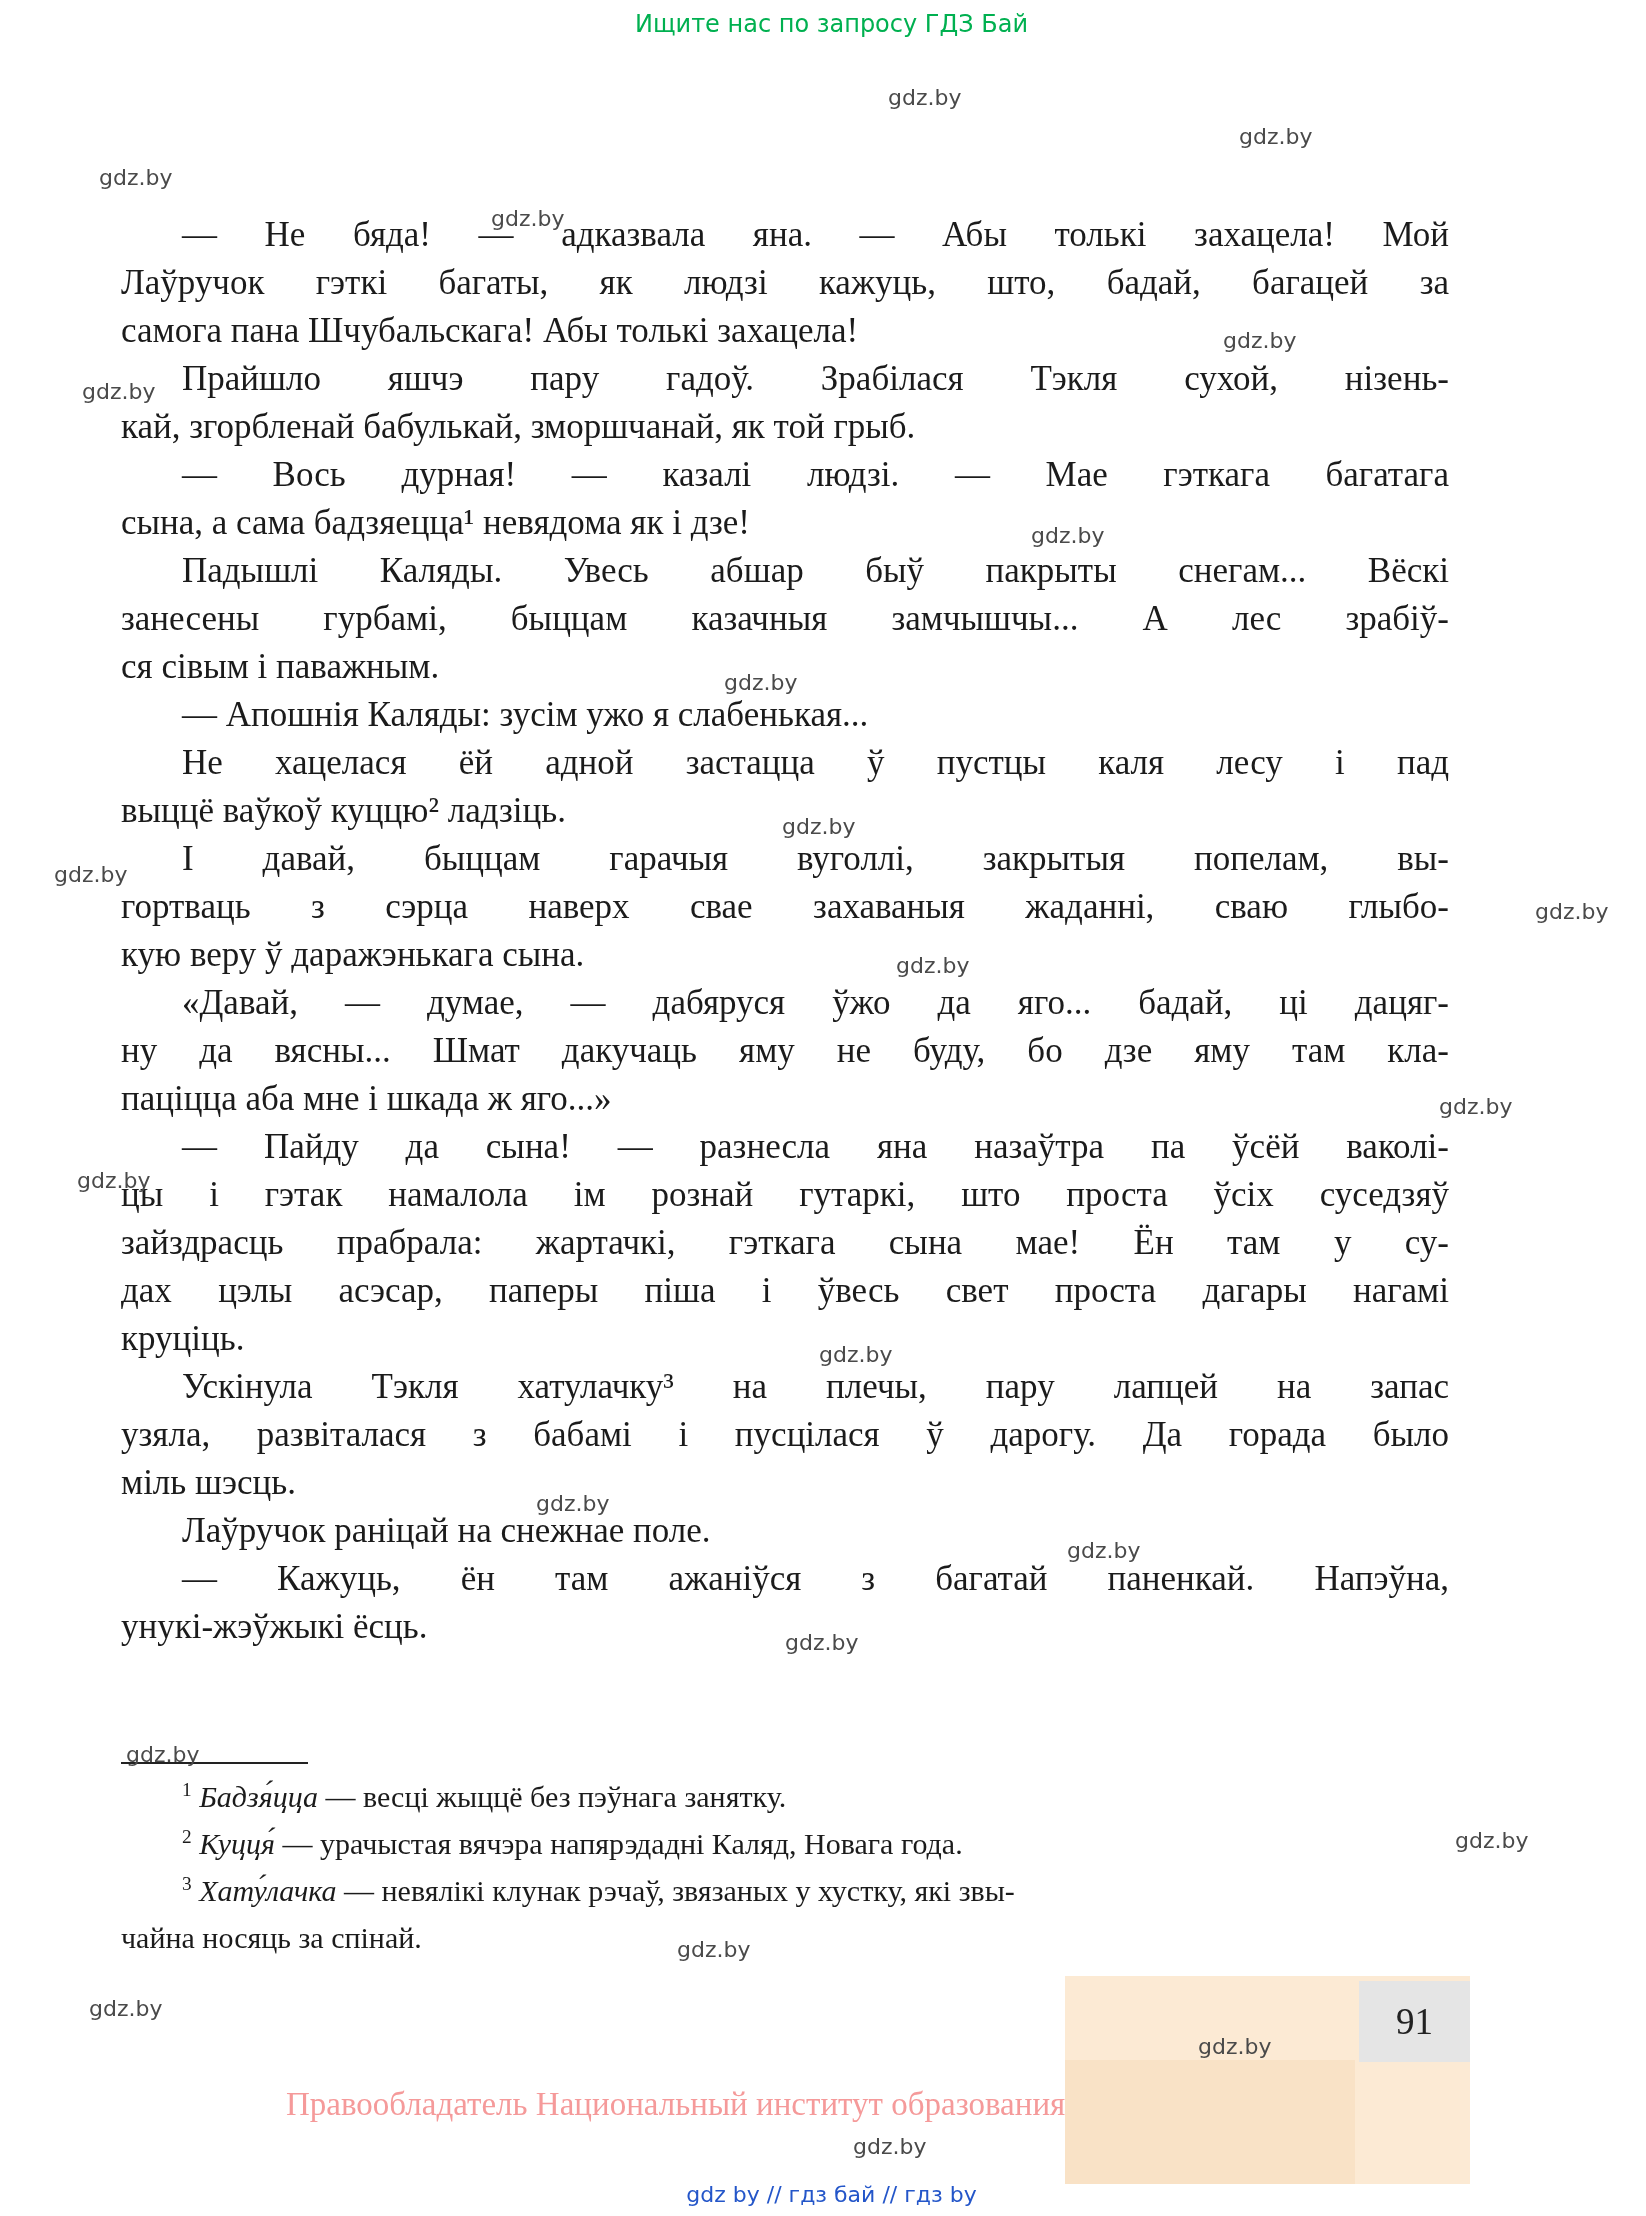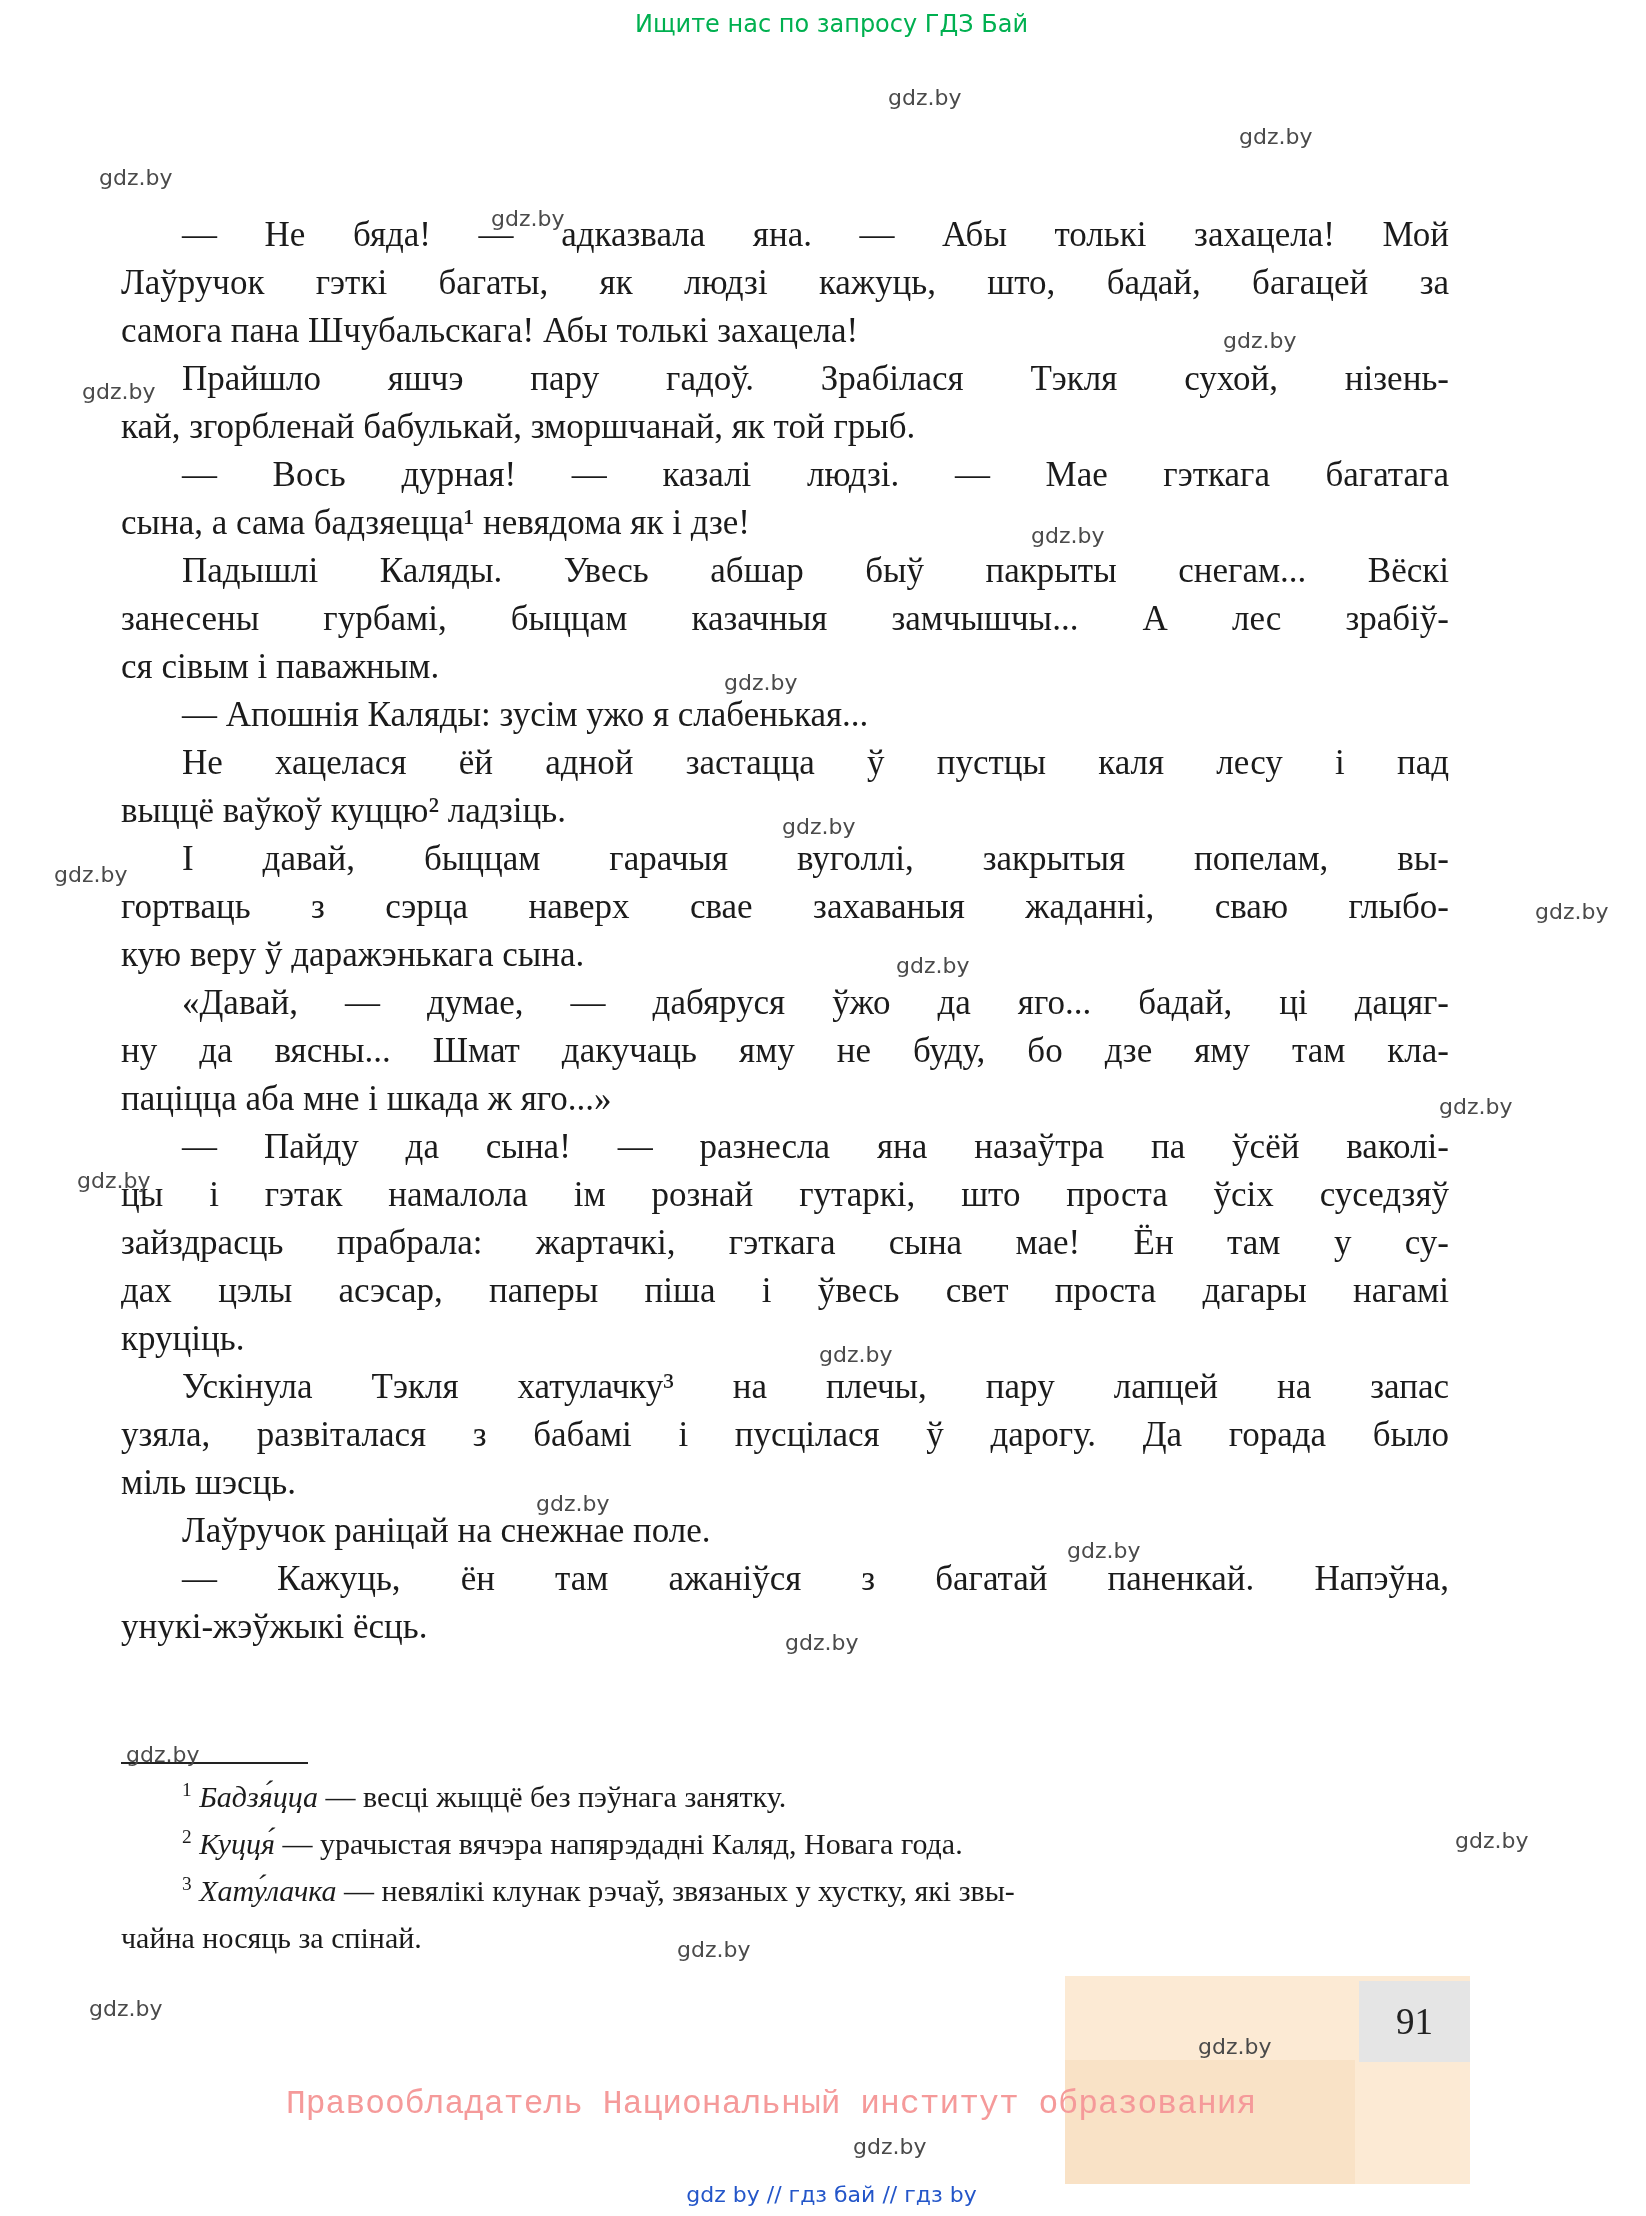--- a/index.html
+++ b/index.html
@@ -44,21 +44,21 @@
     position:absolute; left:1065px; top:2060px; width:290px; height:124px;
     background:#f9e2c6;
   }
   .pagenum-box {
     position:absolute; left:1359px; top:1981px; width:111px; height:81px;
     background:#e5e5e5; display:flex; align-items:center; justify-content:center;
     font-size:37px; color:#222222;
   }
   .copyright {
     position:absolute; left:286px; top:2086px; width:1169px;
-    font-family:Liberation Mono, monospace; font-size:33px; color:#f59a9a;
+    font-family:Liberation Serif, serif; font-size:33px; color:#f59a9a;
     white-space:nowrap;
   }
   .footer-links {
     position:absolute; left:0; top:2182px; width:100%; text-align:center;
     font-family:"DejaVu Sans", sans-serif; font-size:22px; color:#2456c9;
   }
 </style>
 </head>
 <body>
 

